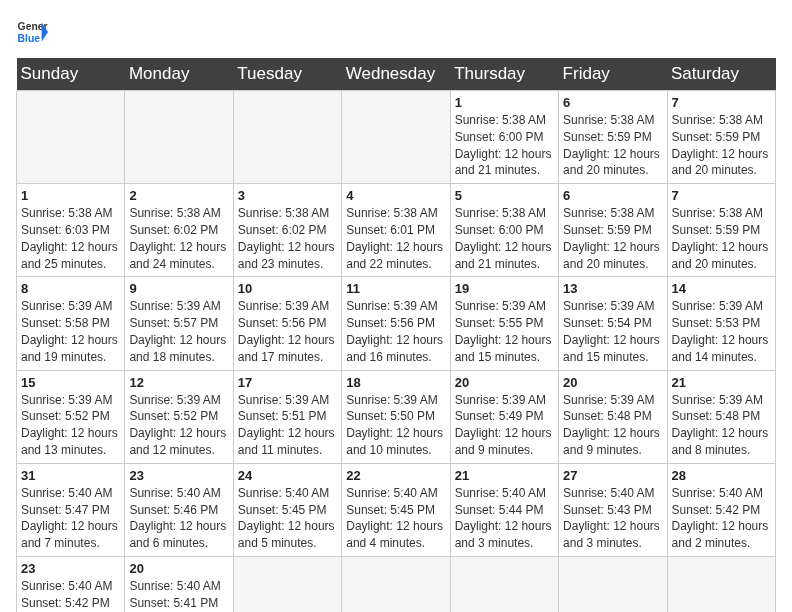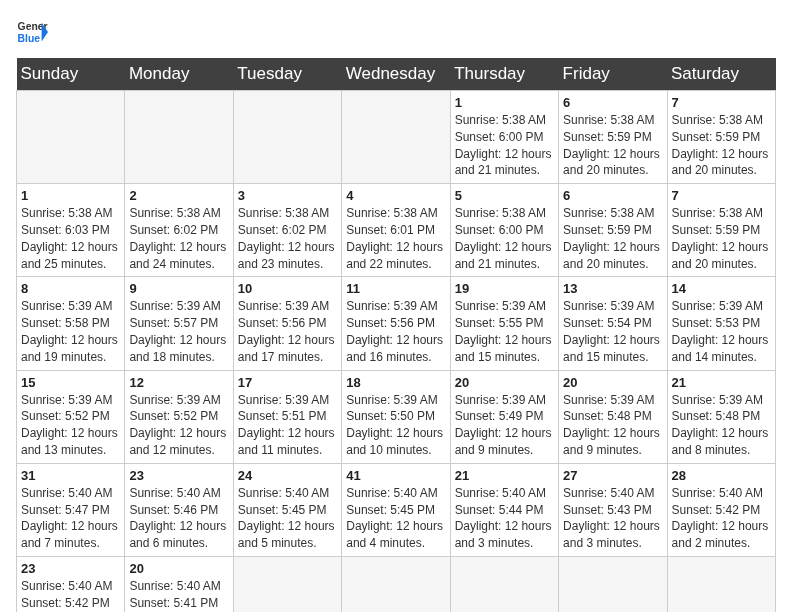--- a/index.html
+++ b/index.html
@@ -303,21 +303,21 @@
 and 6 minutes.</div>
         </td>
         <td>
           <span class="day-num">24</span>
           <div class="day-info" style="white-space: pre-line;">Sunrise: 5:40 AM
 Sunset: 5:45 PM
 Daylight: 12 hours
 and 5 minutes.</div>
         </td>
         <td>
-          <span class="day-num">41</span>
+          <span class="day-num">22</span>
           <div class="day-info" style="white-space: pre-line;">Sunrise: 5:40 AM
 Sunset: 5:45 PM
 Daylight: 12 hours
 and 4 minutes.</div>
         </td>
         <td>
           <span class="day-num">21</span>
           <div class="day-info" style="white-space: pre-line;">Sunrise: 5:40 AM
 Sunset: 5:44 PM
 Daylight: 12 hours

